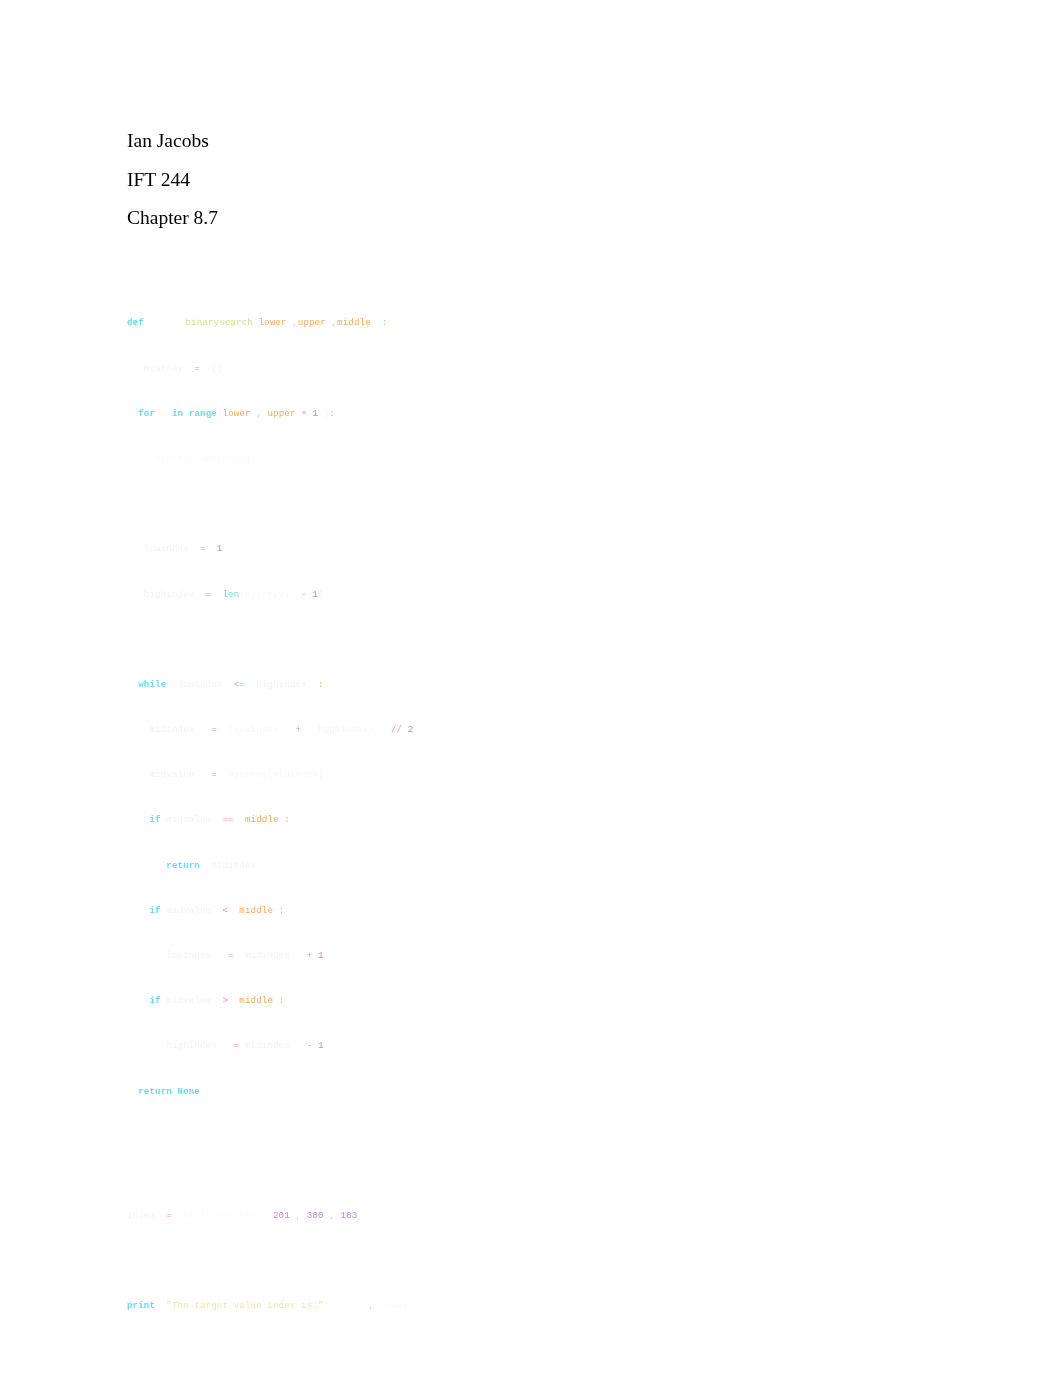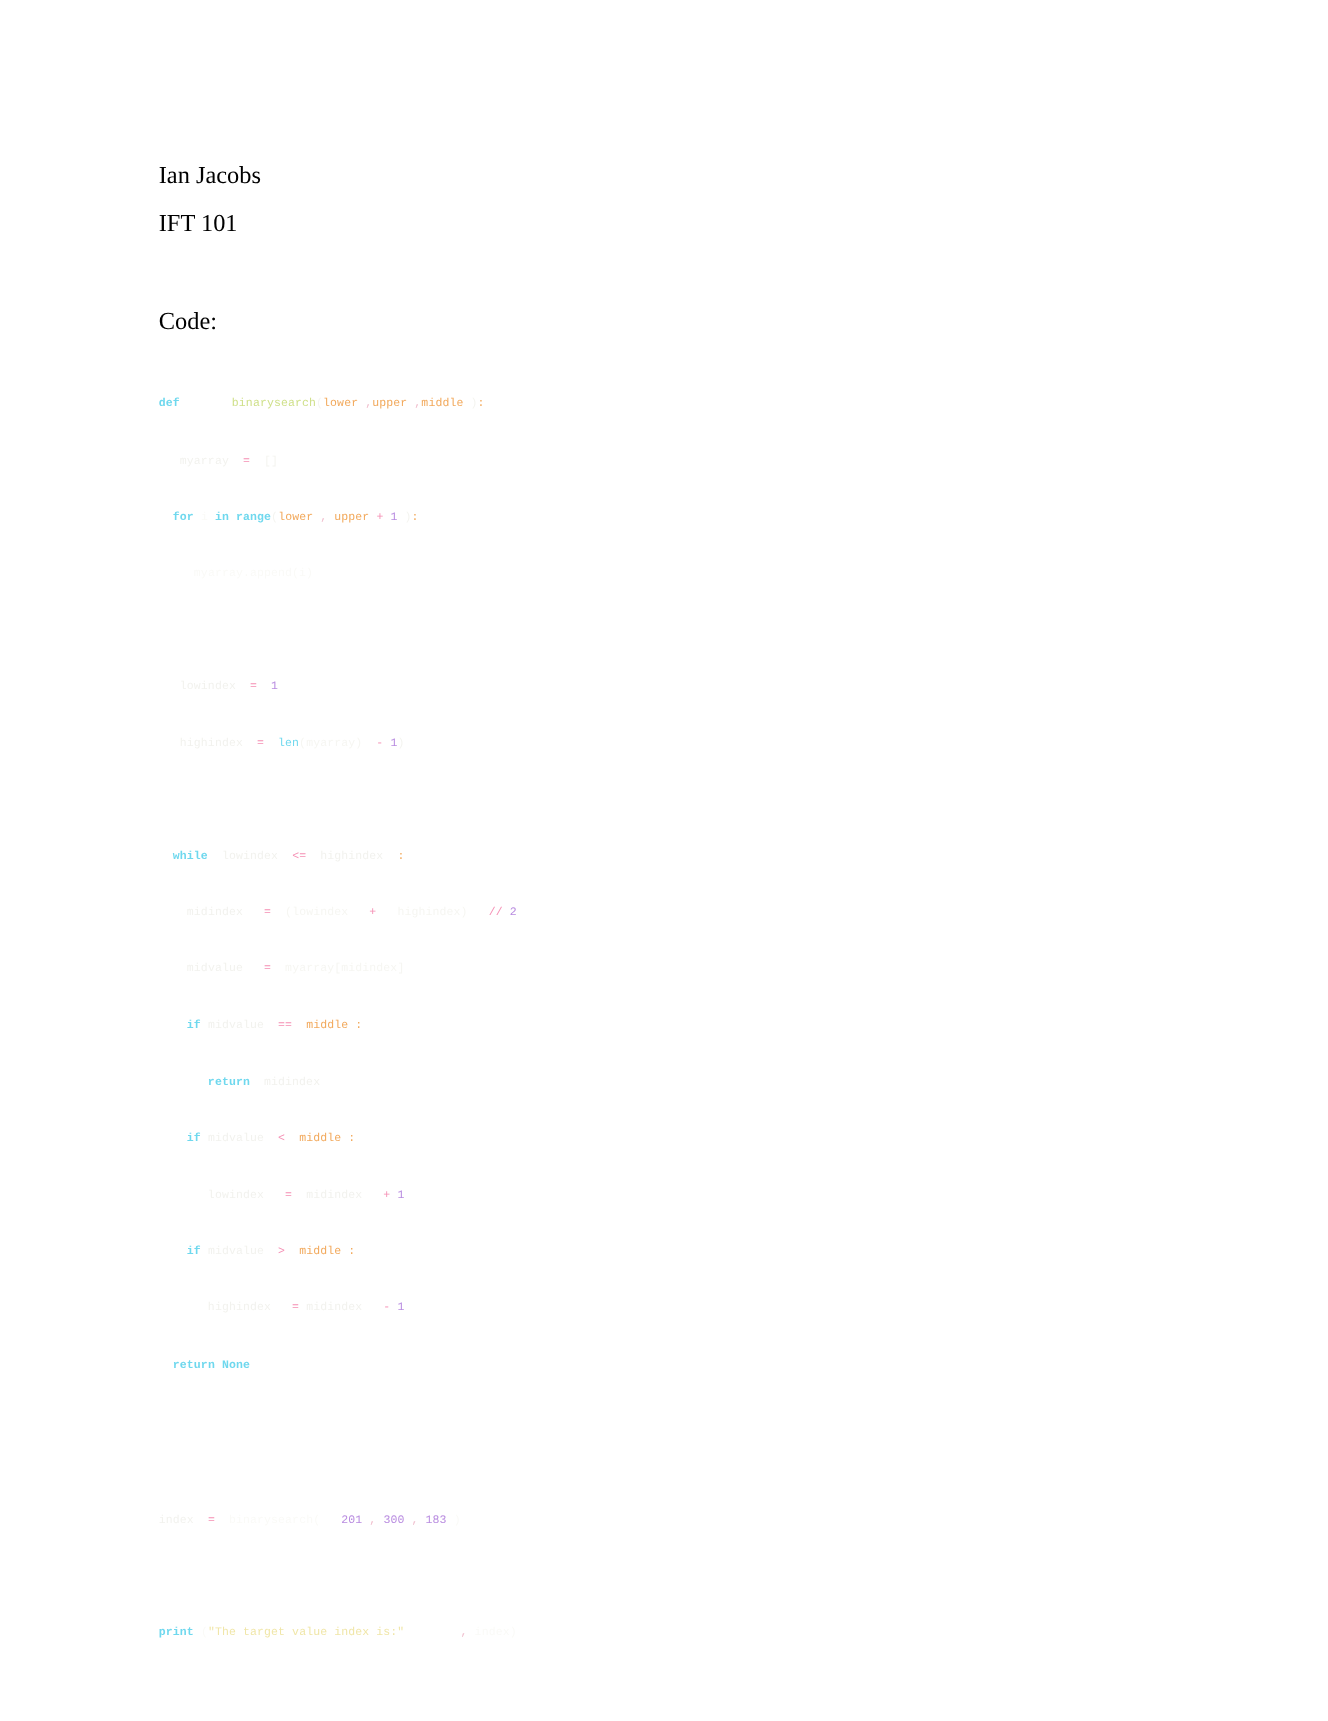--- a/index.html
+++ b/index.html
@@ -67,25 +67,25 @@
   .t-comma   { color: #f0bfce; }
   .t-faint   { color: #fafaf7; }
 </style>
 </head>
 <body>
 
 <div class="page">
   <div class="content">
 
     <div class="para">Ian Jacobs</div>
-    <div class="para">IFT 101</div>
+    <div class="para">IFT 244</div>
+    <div class="para">Chapter 8.7</div>
 
     <div class="spacer-lg"></div>
 
-    <div class="para">Code:</div>
 
     <div class="code-block">
 
       <div class="code-line"><span class="t-kw">def</span><span class="t-punct"> </span><span class="t-fn">binarysearch</span><span class="t-punct">(</span><span class="t-param">lower </span><span class="t-comma">,</span><span class="t-param">upper </span><span class="t-comma">,</span><span class="t-param">middle </span><span class="t-punct">)</span><span class="t-colon">:</span></div>
 
       <div class="code-line">   <span class="t-var">myarray</span><span class="t-op">  =  </span><span class="t-punct">[]</span></div>
 
       <div class="code-line">  <span class="t-kw">for</span> <span class="t-faint">i</span> <span class="t-kw">in</span> <span class="t-kw">range</span><span class="t-punct">(</span><span class="t-param">lower</span><span class="t-comma"> , </span><span class="t-param">upper</span> <span class="t-op">+</span> <span class="t-num">1</span> <span class="t-punct">)</span><span class="t-colon">:</span></div>
 
       <div class="code-line">     <span class="t-faint">myarray.append(i)</span></div>

